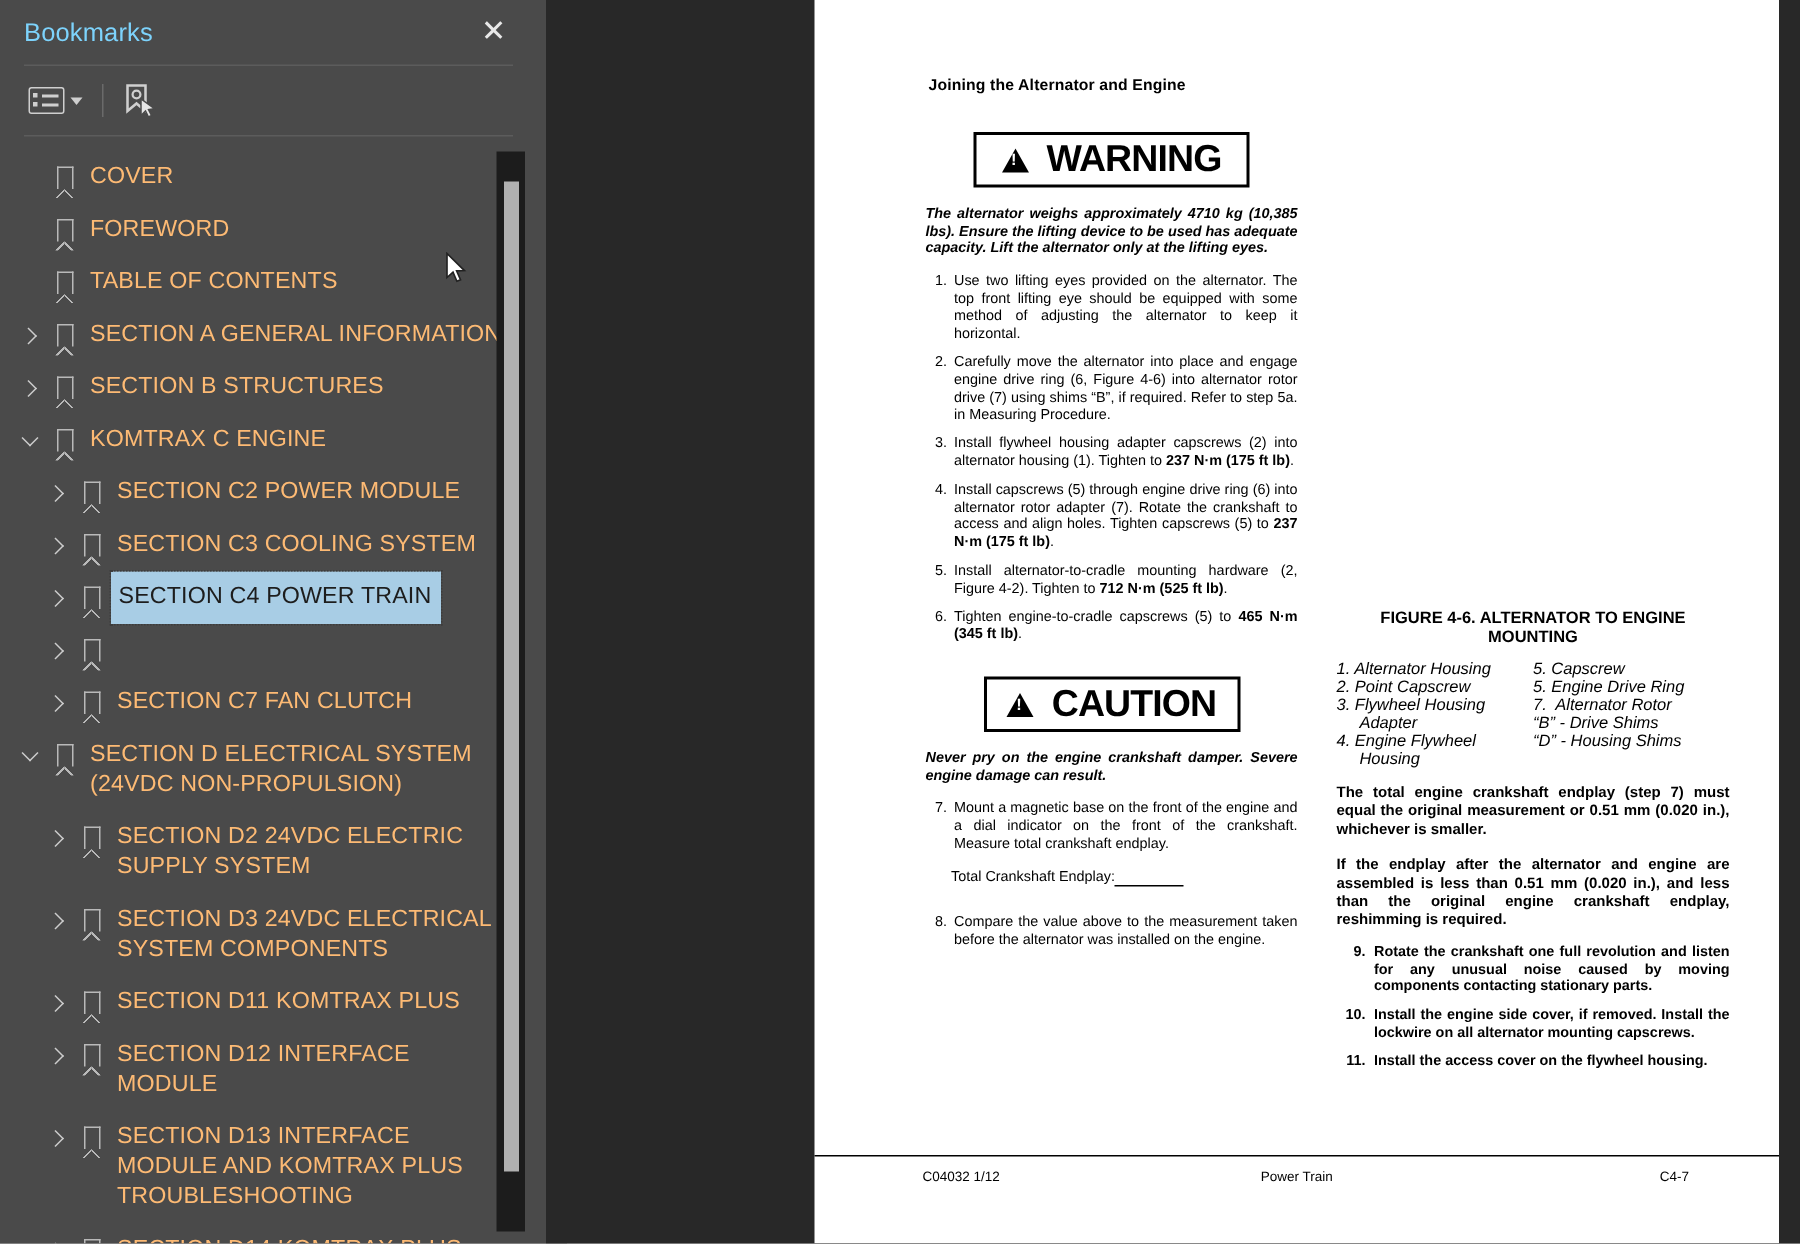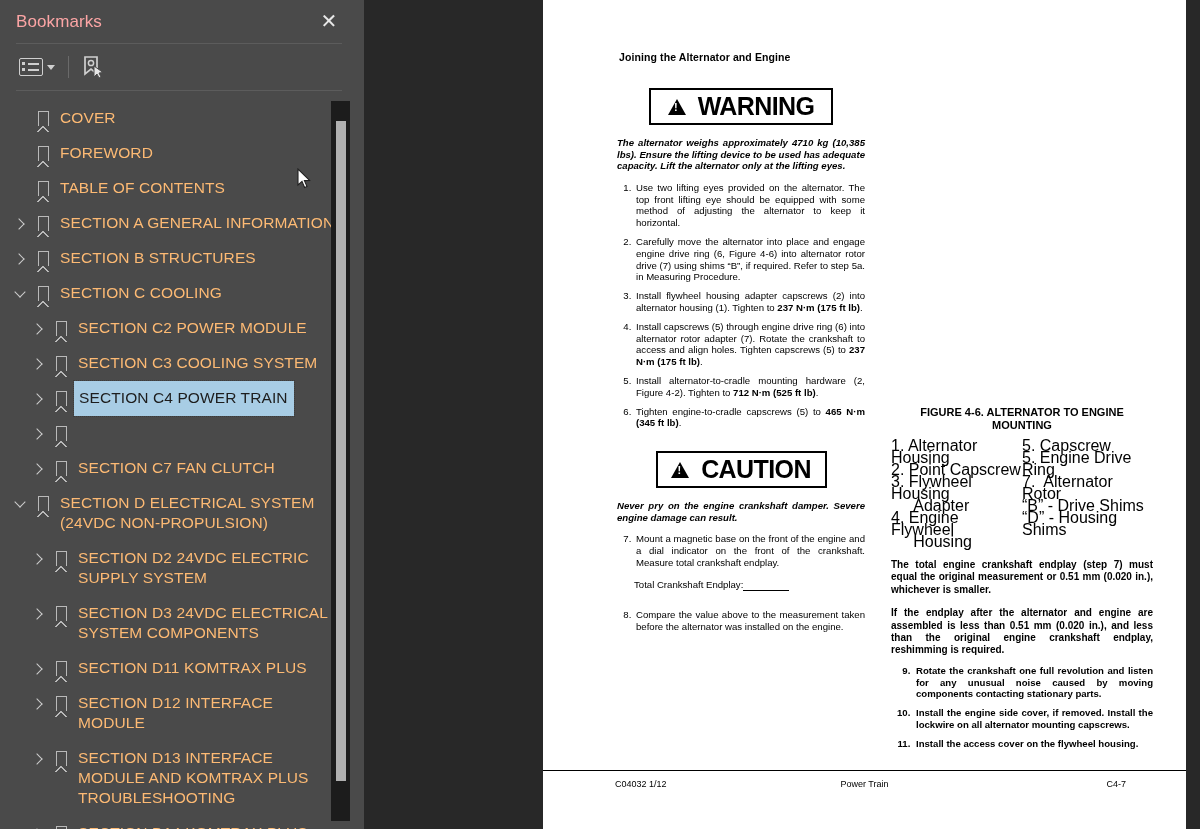--- a/index.html
+++ b/index.html
@@ -13,21 +13,21 @@
 
   
   .bm-panel{
     position:absolute;left:0;top:0;width:358px;height:829px;
     background:#4a4a4a;color:#e6e6e6;box-sizing:border-box;
   }
   .bm-header{
     position:relative;height:43px;display:flex;align-items:center;
     padding:0 12px 0 16px;
   }
-  .bm-title{font-size:17px;color:#fca5a5;letter-spacing:.1px;}
+  .bm-title{font-size:17px;color:#7dd3fc;letter-spacing:.1px;}
   .bm-close{
     position:absolute;right:16px;top:8px;width:26px;height:26px;
     display:flex;align-items:center;justify-content:center;
     font-size:20px;line-height:1;color:#e9e9e9;cursor:pointer;
   }
   .bm-rule{height:1px;background:#5c5c5c;margin:0 16px;}
   .bm-toolbar{height:46px;display:flex;align-items:center;padding:0 16px;gap:10px;}
   .tb-btn{display:flex;align-items:center;gap:4px;cursor:pointer;padding:3px;}
   .icon-listopts{width:24px;height:18px;border:1.6px solid #cfcfcf;border-radius:2px;position:relative;box-sizing:border-box;}
   .icon-listopts::before{content:"";position:absolute;left:2px;top:3px;width:3px;height:3px;background:#cfcfcf;
@@ -123,21 +123,21 @@
   ol.steps>li{
     font-size:9.6px;line-height:11.8px;text-align:justify;margin-bottom:7px;padding-left:2px;
   }
   ol.steps>li b{font-weight:bold;}
   .endplay-line{font-size:9.6px;line-height:12px;margin:10px 0 0 17px;}
   .endplay-line u{text-decoration:none;border-bottom:1.1px solid #000;padding:0 46px 0 0;}
 
   .fig-caption{
     text-align:center;font-size:11px;font-weight:bold;line-height:12.5px;margin-top:4px;
   }
-  .legend{display:flex;margin-top:9px;font-size:16px;line-height:12px;}
+  .legend{display:flex;margin-top:9px;font-size:11px;line-height:12px;font-style:italic;}
   .legend-col{width:50%;}
   .legend-col div{white-space:pre-wrap;}
   .rcol-para{font-size:10px;line-height:12.4px;font-weight:bold;text-align:justify;margin-top:11px;}
   ol.steps2{margin:8px 0 0 0;padding:0 0 0 22px;font-weight:bold;}
   ol.steps2>li{font-size:9.6px;line-height:11.8px;text-align:justify;margin-bottom:7px;padding-left:3px;}
 
   .footer-rule{position:absolute;left:0;right:0;top:770px;height:1.4px;background:#000;}
   .footer{position:absolute;left:0;right:0;top:779px;height:16px;font-size:9px;}
   .f-left{position:absolute;left:72px;top:0;}
   .f-mid{position:absolute;left:0;right:0;text-align:center;top:0;}
@@ -218,21 +218,21 @@
             </span>
             <span class="bm-label">SECTION B STRUCTURES</span>
           </div>
           <div class="bm-row lvl1">
             <span class="bm-twisty">
               <span class="chev down"></span>
             </span>
             <span class="bm-ico">
               <span class="bmk"></span>
             </span>
-            <span class="bm-label">SECTION C COOLING</span>
+            <span class="bm-label">KOMTRAX C ENGINE</span>
           </div>
           <div class="bm-row lvl2">
             <span class="bm-twisty">
               <span class="chev right"></span>
             </span>
             <span class="bm-ico">
               <span class="bmk"></span>
             </span>
             <span class="bm-label">SECTION C2 POWER MODULE</span>
           </div>

